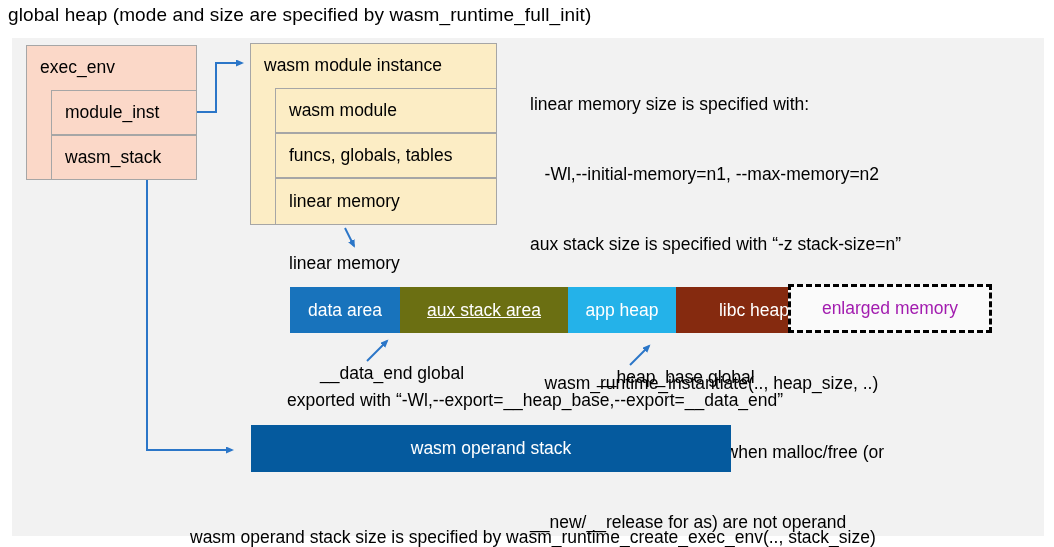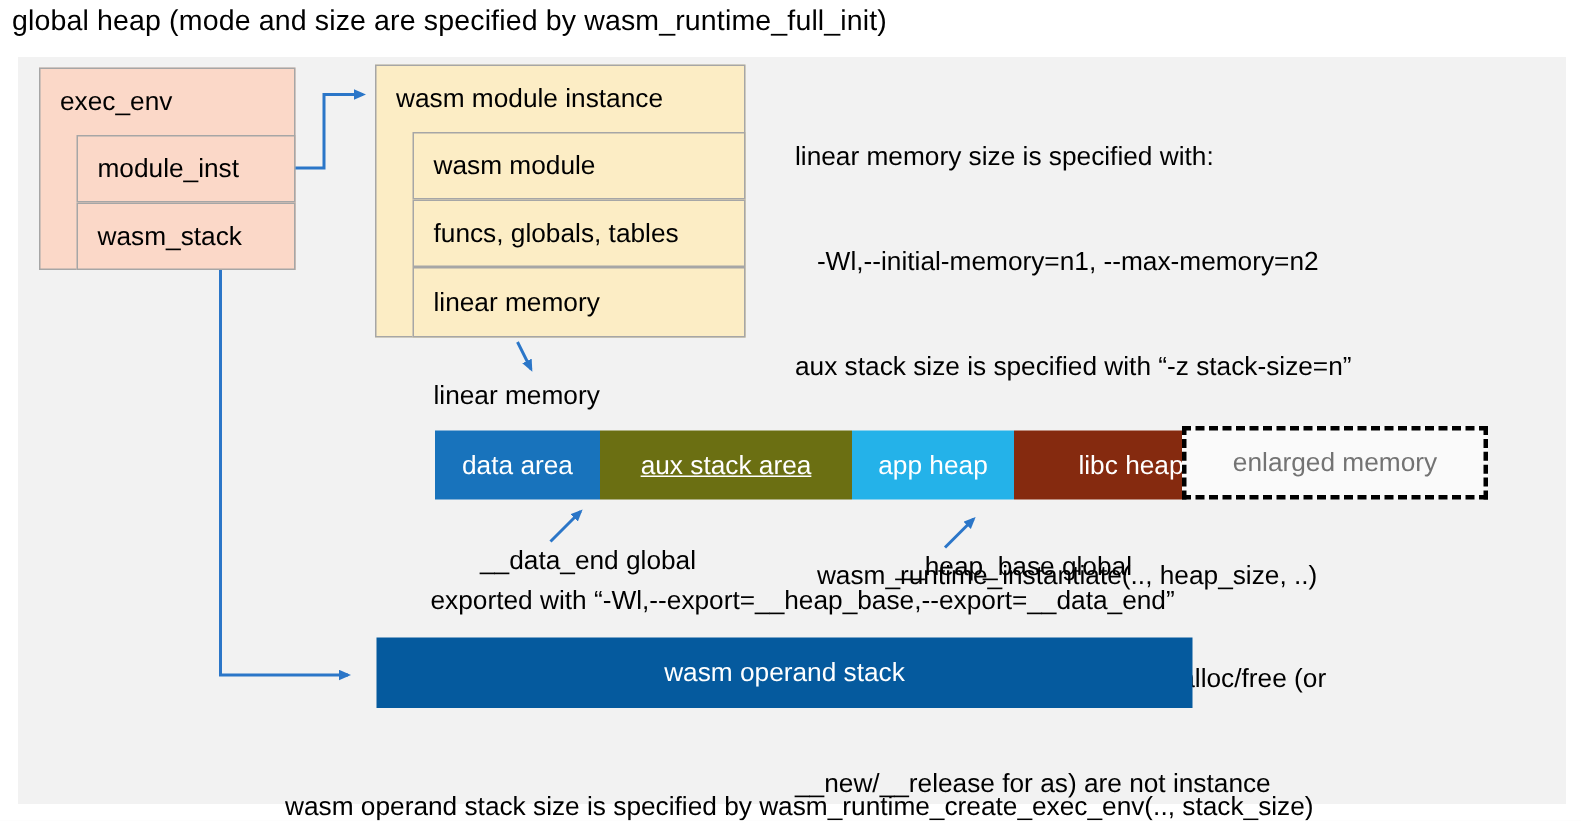--- a/index.html
+++ b/index.html
@@ -33,21 +33,21 @@
   .seg2{left:388px;width:168px;text-decoration:underline;}
   .seg3{left:556px;width:108px;}
   .seg4{left:664px;width:112px;padding-left:44px;}
   .seg5{left:776px;top:246px;width:204px;height:49px;border:3px dashed #000;}
   
   .ann{position:absolute;font-size:17.5px;white-space:nowrap;}
   .ann-dataend{left:308px;top:325px;}
   .ann-heapbase{left:585px;top:329px;}
   .ann-exported{left:275px;top:352px;}
   
-  .op-stack{position:absolute;left:239px;top:387px;width:544px;height:47px;
+  .op-stack{position:absolute;left:239px;top:387px;width:480px;height:47px;
             display:flex;align-items:center;justify-content:center;color:#fff;font-size:17.5px;}
   
   .notes-bottom{position:absolute;left:178px;top:441px;font-size:17.5px;line-height:23.4px;white-space:pre;}
   .arrows{position:absolute;left:0;top:0;width:1054px;height:547px;pointer-events:none;}
 </style>
 </head>
 <body>
 
 <div class="canvas">
 
@@ -78,38 +78,38 @@
       <span>linear memory</span>
     </div>
 
     <div class="notes-right">
       <div>linear memory size is specified with:</div>
       <div>   -Wl,--initial-memory=n1, --max-memory=n2</div>
       <div>aux stack size is specified with “-z stack-size=n”</div>
       <div>app heap size is specified with:</div>
       <div>   wasm_runtime_instantiate(.., heap_size, ..)</div>
       <div>app heap is created only when malloc/free (or</div>
-      <div>__new/__release for as) are not instance</div>
+      <div>__new/__release for as) are not operand</div>
     </div>
 
     <div class="lm-label">linear memory</div>
     <div class="seg seg1" style="background-color: rgb(24, 115, 188);">
       <span>data area</span>
     </div>
     <div class="seg seg2" style="background-color: rgb(107, 111, 18);">
       <span>aux stack area</span>
     </div>
     <div class="seg seg3" style="background-color: rgb(36, 178, 233);">
       <span>app heap</span>
     </div>
     <div class="seg seg4" style="background-color: rgb(133, 42, 15);">
       <span>libc heap</span>
     </div>
     <div class="seg seg5" style="background-color: rgb(250, 250, 250);">
-      <span style="color: #737373;">enlarged memory</span>
+      <span style="color: #a21caf;">enlarged memory</span>
     </div>
 
     <div class="ann ann-dataend">__data_end global</div>
     <div class="ann ann-heapbase">__heap_base global</div>
     <div class="ann ann-exported">exported with “-Wl,--export=__heap_base,--export=__data_end”</div>
 
     <div class="op-stack" style="background-color: rgb(5, 90, 158);">
       <span>wasm operand stack</span>
     </div>
 

